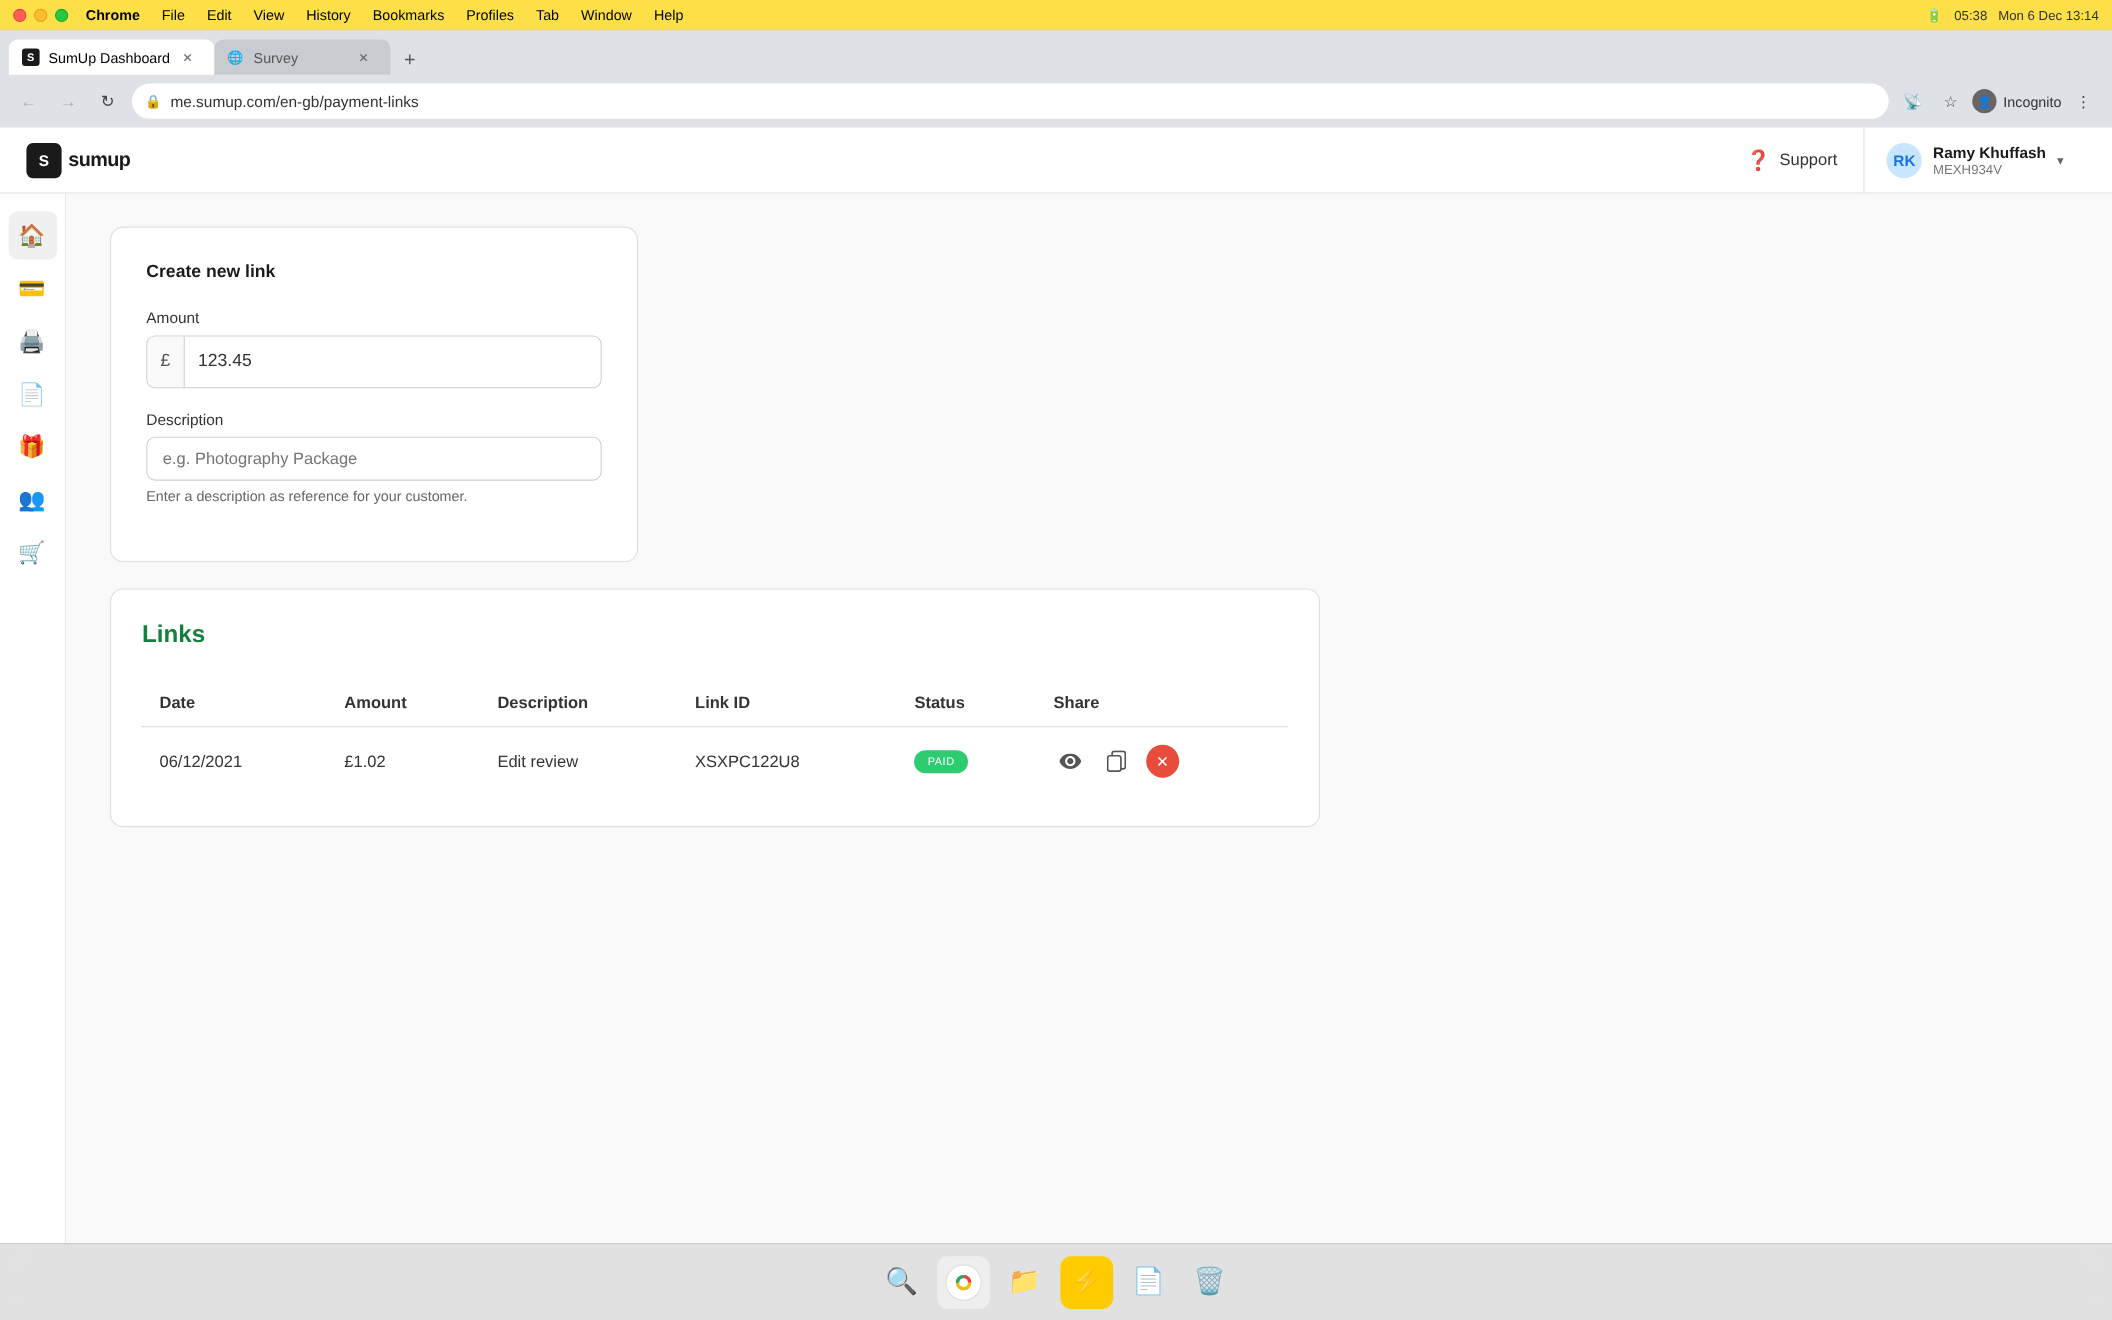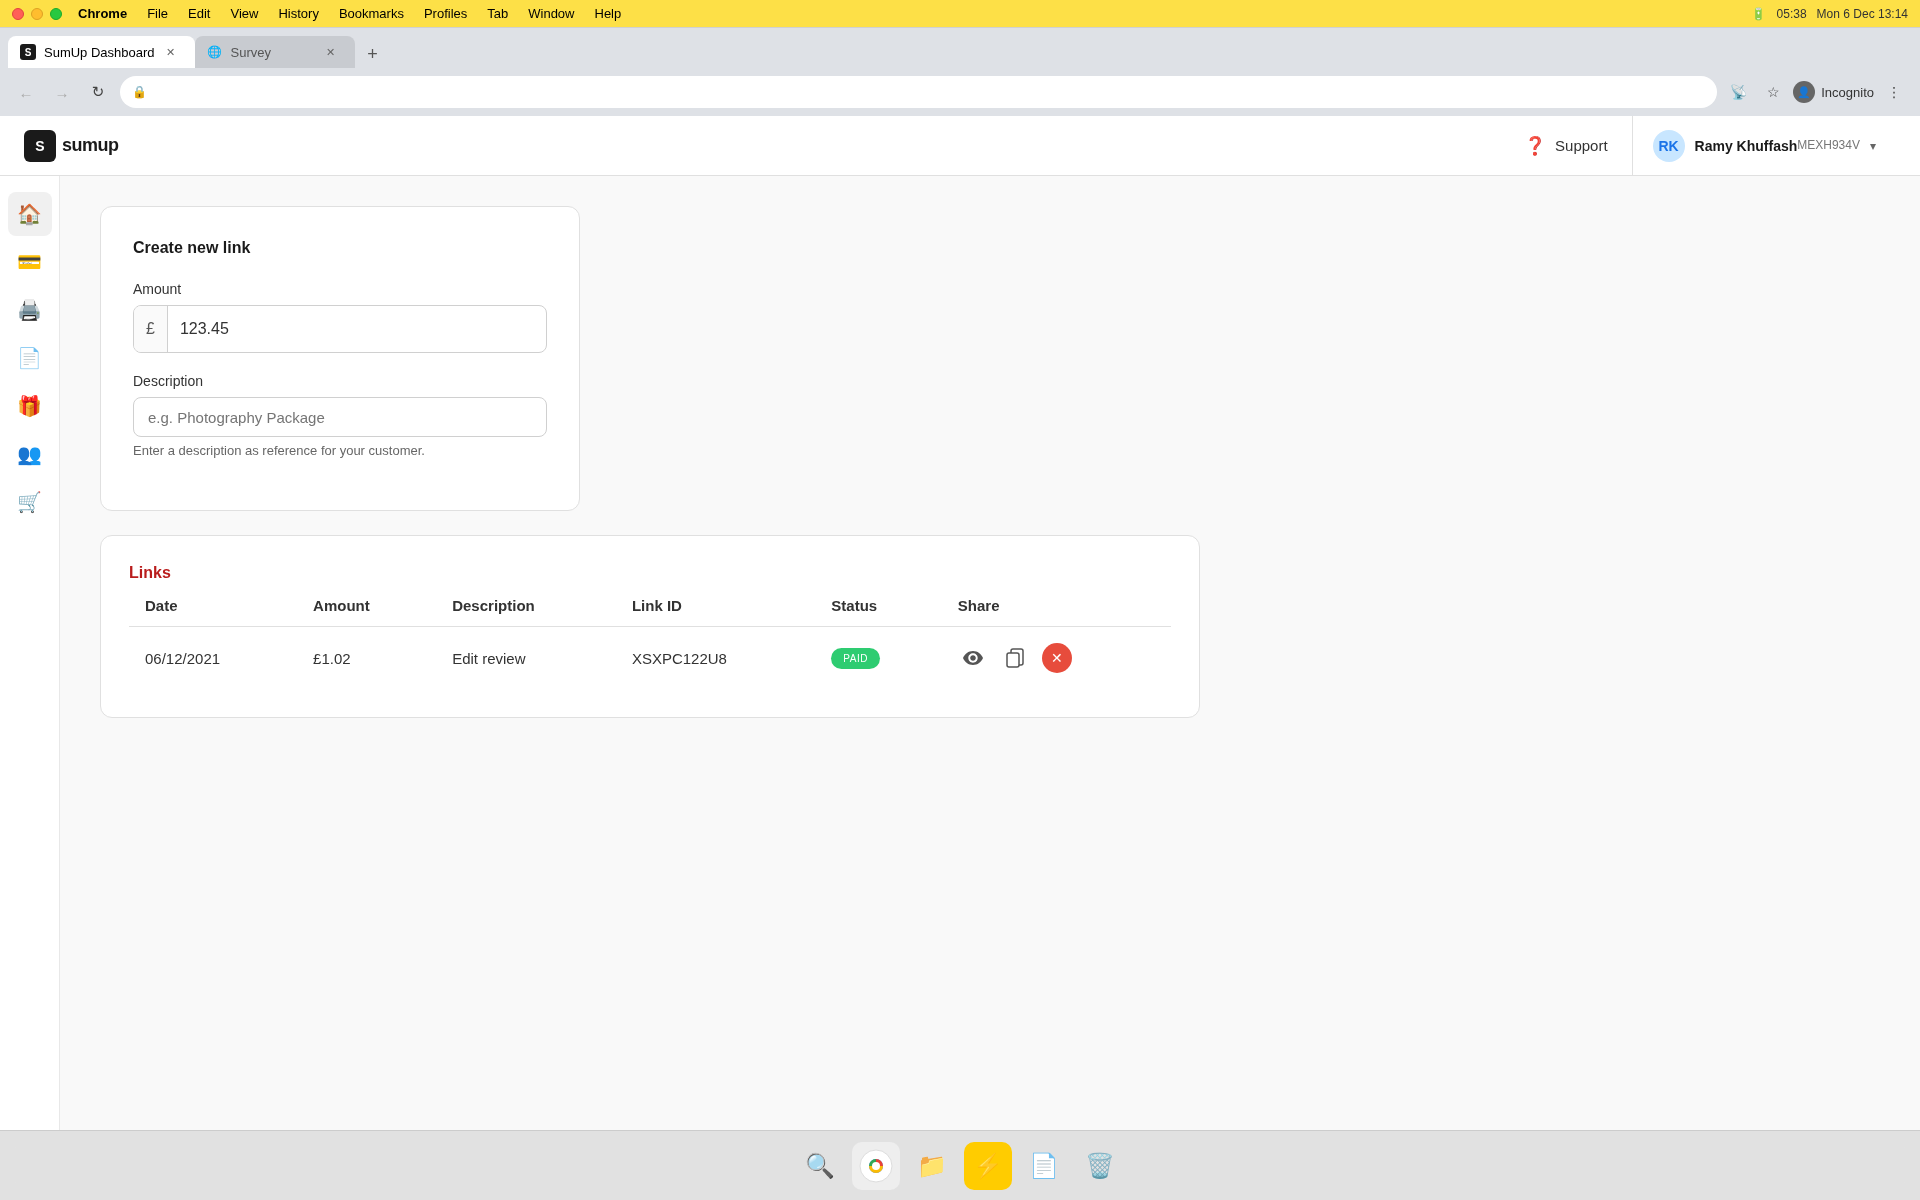--- a/index.html
+++ b/index.html
@@ -52,21 +52,21 @@
     .app-container { display: flex; flex-direction: column; flex: 1; background: #fff; overflow: hidden; }
 
     
     .app-header { height: 60px; border-bottom: 1px solid #e0e0e0; display: flex; align-items: center; padding: 0 24px; background: #fff; flex-shrink: 0; }
     .sumup-logo { display: flex; align-items: center; gap: 6px; font-size: 20px; font-weight: 700; color: #1a1a1a; }
     .sumup-logo-mark { width: 32px; height: 32px; background: #1a1a1a; border-radius: 6px; display: flex; align-items: center; justify-content: center; color: white; font-size: 14px; font-weight: 900; }
     .header-right { margin-left: auto; display: flex; align-items: center; gap: 0; }
     .support-btn { display: flex; align-items: center; gap: 8px; padding: 0 24px; height: 60px; border-right: 1px solid #e0e0e0; cursor: pointer; font-size: 15px; color: #333; }
     .user-section { display: flex; align-items: center; gap: 10px; padding: 0 20px; cursor: pointer; }
     .user-avatar { width: 32px; height: 32px; border-radius: 50%; background: #c8e6ff; display: flex; align-items: center; justify-content: center; font-size: 14px; color: #1a73e8; font-weight: 600; }
-    .user-info { display: flex; flex-direction: row; }
+    .user-info { display: flex; flex-direction: column; }
     .user-name { font-size: 14px; font-weight: 600; color: #1a1a1a; }
     .user-id { font-size: 12px; color: #777; }
 
     
     .main-area { display: flex; flex: 1; overflow: hidden; }
 
     
     .sidebar { width: 60px; background: #fff; border-right: 1px solid #e8e8e8; display: flex; flex-direction: column; align-items: center; padding: 16px 0; gap: 4px; flex-shrink: 0; }
     .sidebar-item { width: 44px; height: 44px; border-radius: 8px; display: flex; align-items: center; justify-content: center; cursor: pointer; color: #444; font-size: 20px; position: relative; }
     .sidebar-item.active { background: #f0f0f0; }
@@ -81,21 +81,21 @@
     .form-label { font-size: 14px; color: #333; margin-bottom: 8px; display: block; }
     .input-with-prefix { display: flex; align-items: center; border: 1.5px solid #d0d0d0; border-radius: 8px; overflow: hidden; width: 100%; height: 48px; }
     .input-prefix { padding: 0 12px; color: #555; font-size: 16px; border-right: 1px solid #d0d0d0; height: 100%; display: flex; align-items: center; background: #fafafa; }
     .input-field { flex: 1; border: none; outline: none; padding: 0 12px; font-size: 16px; color: #333; background: transparent; }
     .input-plain { width: 100%; height: 40px; border: 1.5px solid #d0d0d0; border-radius: 8px; padding: 0 14px; font-size: 15px; color: #888; outline: none; }
     .input-hint { font-size: 13px; color: #666; margin-top: 6px; }
     .create-btn { width: 100%; height: 52px; background: #2c52d6; color: #fff; border: none; border-radius: 8px; font-size: 16px; font-weight: 600; cursor: pointer; letter-spacing: 0.2px; }
 
     
     .links-card { background: #fff; border: 1px solid #e0e0e0; border-radius: 12px; padding: 28px; max-width: 1100px; }
-    .links-title { font-size: 16px; font-weight: 600; color: #b91c1c; margin-bottom: 3px; }
+    .links-title { font-size: 22px; font-weight: 600; color: #15803d; margin-bottom: 29px; }
     .links-table { width: 100%; border-collapse: collapse; }
     .links-table th { text-align: left; padding: 12px 16px; font-size: 15px; font-weight: 600; color: #333; border-bottom: 1.5px solid #e0e0e0; }
     .links-table td { padding: 16px 16px; font-size: 15px; color: #333; border-bottom: 1px solid #f0f0f0; }
     .links-table tr:last-child td { border-bottom: none; }
     .paid-badge { background: #2ecc71; color: #fff; font-size: 10px; font-weight: 400; padding: 5px 12px; border-radius: 20px; display: inline-block; letter-spacing: 0.5px; }
     .share-icons { display: flex; align-items: center; gap: 12px; }
     .share-icon { width: 30px; height: 30px; display: flex; align-items: center; justify-content: center; cursor: pointer; color: #555; font-size: 18px; border-radius: 50%; }
     .share-icon.close { color: #fff; background: #e74c3c; font-size: 14px; }
 
     
@@ -145,20 +145,21 @@
     </div>
     <div class="new-tab-btn">+</div>
   </div>
 
   <div class="address-bar-row">
     <div class="nav-btn disabled">←</div>
     <div class="nav-btn disabled">→</div>
     <div class="nav-btn">↻</div>
     <div class="address-bar">
       <span class="lock-icon">🔒</span>
+      <span class="address-text">me.sumup.com/en-gb/payment-links</span>
     </div>
     <div class="browser-action-btns">
       <div class="browser-action-btn">📡</div>
       <div class="browser-action-btn">☆</div>
       <div class="incognito-pill">
         <div class="incognito-icon">👤</div>
         <span>Incognito</span>
       </div>
       <div class="browser-action-btn">⋮</div>
     </div>

